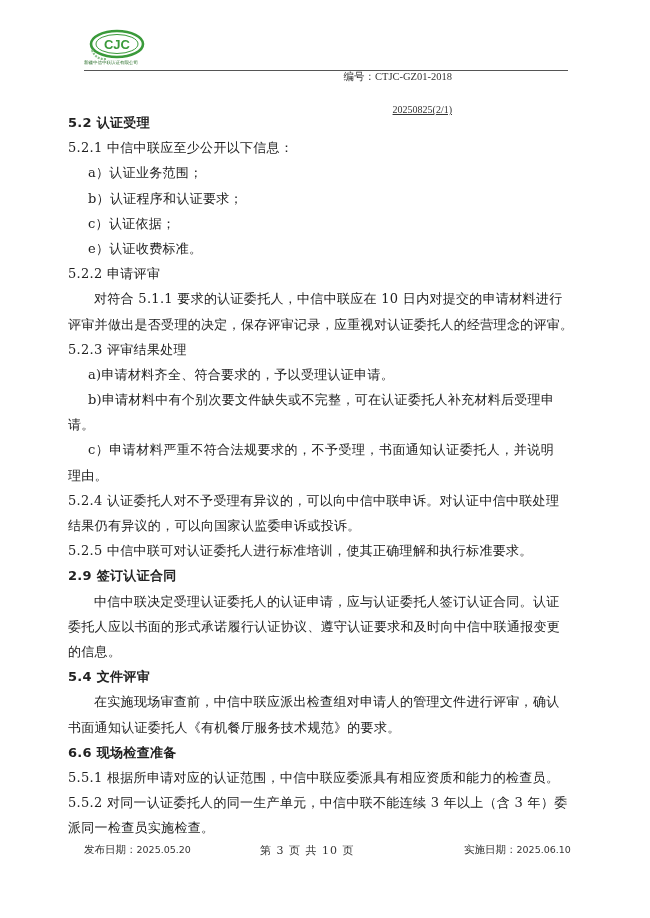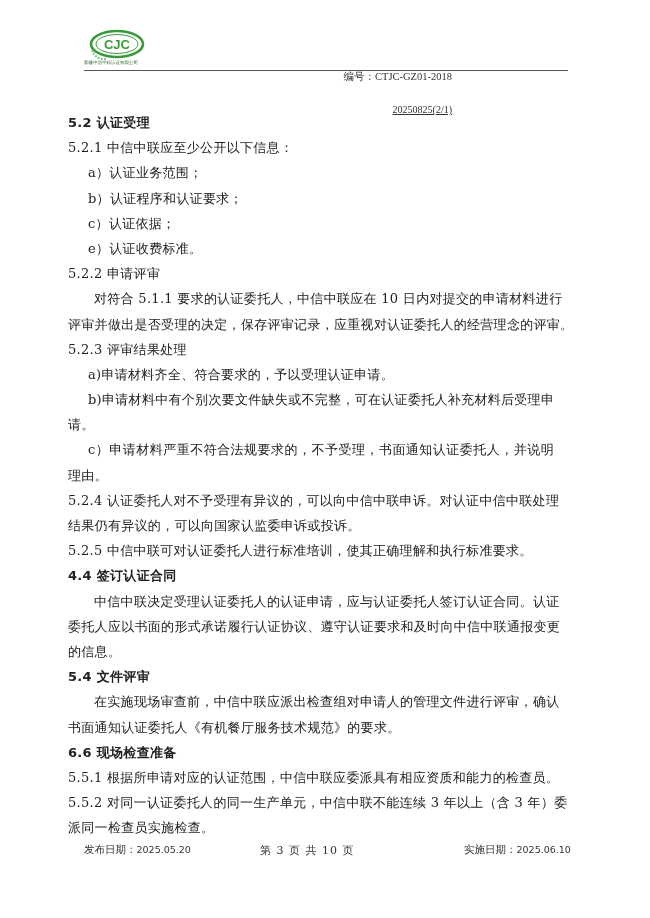--- a/index.html
+++ b/index.html
@@ -55,21 +55,21 @@
     <div class="line just">评审并做出是否受理的决定，保存评审记录，应重视对认证委托人的经营理念的评审。</div>
     <div class="line">5.2.3 评审结果处理</div>
     <div class="line ind2">a)申请材料齐全、符合要求的，予以受理认证申请。</div>
     <div class="line ind2 just">b)申请材料中有个别次要文件缺失或不完整，可在认证委托人补充材料后受理申</div>
     <div class="line">请。</div>
     <div class="line ind2 just">c）申请材料严重不符合法规要求的，不予受理，书面通知认证委托人，并说明</div>
     <div class="line">理由。</div>
     <div class="line just">5.2.4 认证委托人对不予受理有异议的，可以向中信中联申诉。对认证中信中联处理</div>
     <div class="line">结果仍有异议的，可以向国家认监委申诉或投诉。</div>
     <div class="line">5.2.5 中信中联可对认证委托人进行标准培训，使其正确理解和执行标准要求。</div>
-    <div class="line h">4.4 签订认证合同</div>
+    <div class="line h">2.9 签订认证合同</div>
     <div class="line ind1 just">中信中联决定受理认证委托人的认证申请，应与认证委托人签订认证合同。认证</div>
     <div class="line just">委托人应以书面的形式承诺履行认证协议、遵守认证要求和及时向中信中联通报变更</div>
     <div class="line">的信息。</div>
     <div class="line h">5.4 文件评审</div>
     <div class="line ind1 just">在实施现场审查前，中信中联应派出检查组对申请人的管理文件进行评审，确认</div>
     <div class="line">书面通知认证委托人《有机餐厅服务技术规范》的要求。</div>
     <div class="line h">6.6 现场检查准备</div>
     <div class="line just">5.5.1 根据所申请对应的认证范围，中信中联应委派具有相应资质和能力的检查员。</div>
     <div class="line just">5.5.2 对同一认证委托人的同一生产单元，中信中联不能连续 3 年以上（含 3 年）委</div>
     <div class="line">派同一检查员实施检查。</div>

